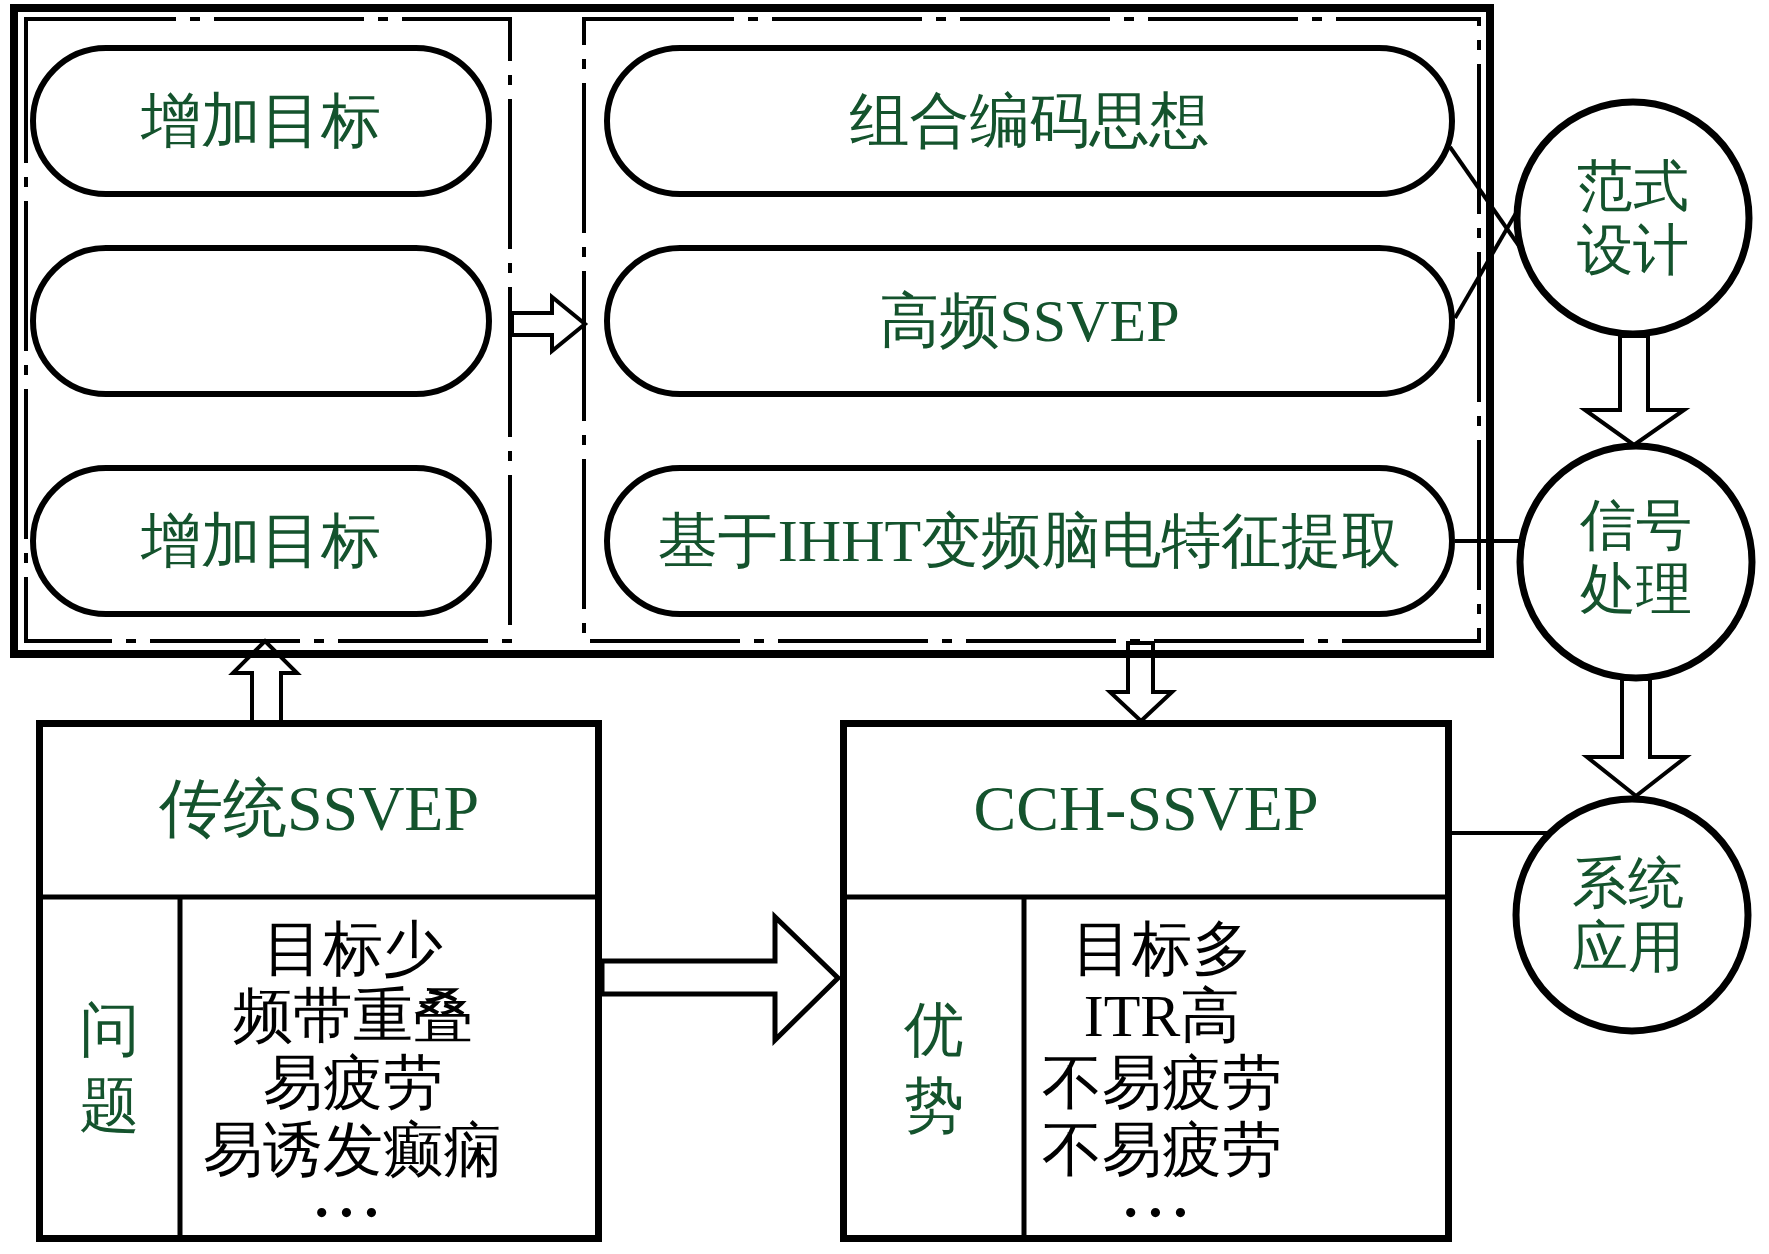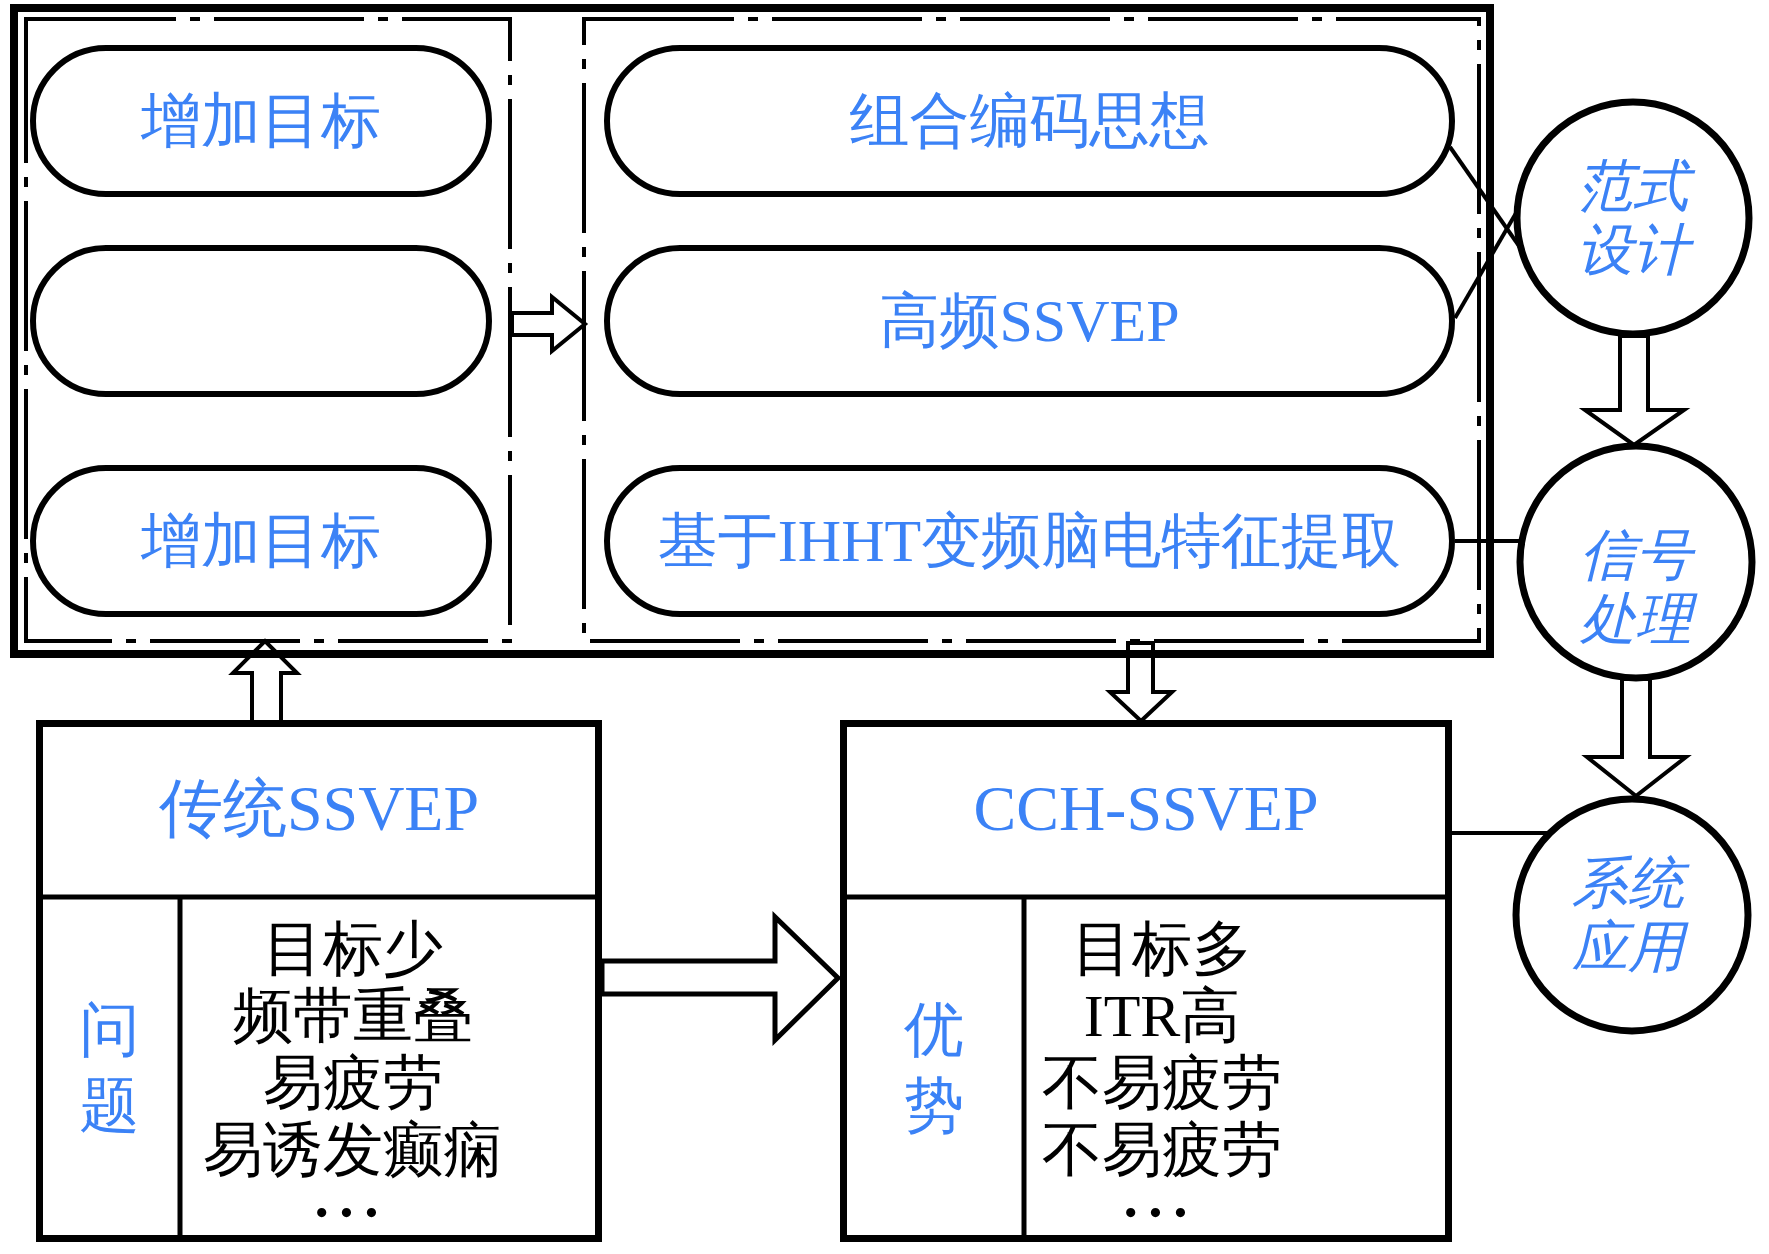--- a/index.html
+++ b/index.html
@@ -21,28 +21,27 @@
     left: 0;
     top: 0;
   }
   .t {
     position: absolute;
     display: flex;
     align-items: center;
     justify-content: center;
     text-align: center;
     white-space: nowrap;
-    color: #3b82f6;
+    color: #14532d;
   }
   .pill-label { font-size: 60px; }
   .circle-label {
     flex-direction: column;
     font-size: 56px;
     line-height: 64px;
-    font-style: italic;
   }
   .box-title { font-size: 64px; }
   .vlabel {
     flex-direction: column;
     font-size: 60px;
     line-height: 76px;
   }
   .list {
     position: absolute;
     font-size: 60px;
@@ -106,21 +105,21 @@
   <div class="t pill-label" style="left:30px;top:465px;width:462px;height:152px">增加目标</div>
 
   <div class="t pill-label" style="left:604px;top:45px;width:851px;height:152px">组合编码思想</div>
   <div class="t pill-label" style="left:604px;top:245px;width:851px;height:152px">高频SSVEP</div>
   <div class="t pill-label" style="left:604px;top:465px;width:851px;height:152px">基于IHHT变频脑电特征提取</div>
 
   <div class="t circle-label" style="left:1517px;top:102px;width:232px;height:232px">
     <span>范式</span>
     <span>设计</span>
   </div>
-  <div class="t circle-label" style="left:1520px;top:471px;width:232px;height:232px">
+  <div class="t circle-label" style="left:1520px;top:441px;width:232px;height:232px">
     <span>信号</span>
     <span>处理</span>
   </div>
   <div class="t circle-label" style="left:1512px;top:799px;width:232px;height:232px">
     <span>系统</span>
     <span>应用</span>
   </div>
 
   <div class="t box-title" style="left:36px;top:722px;width:566px;height:173px">传统SSVEP</div>
   <div class="t vlabel" style="left:39px;top:897px;width:141px;height:342px">

